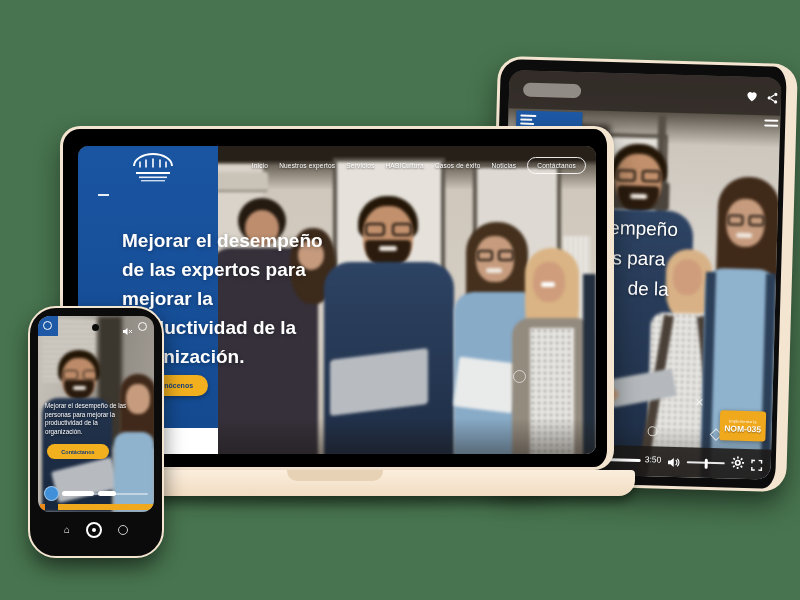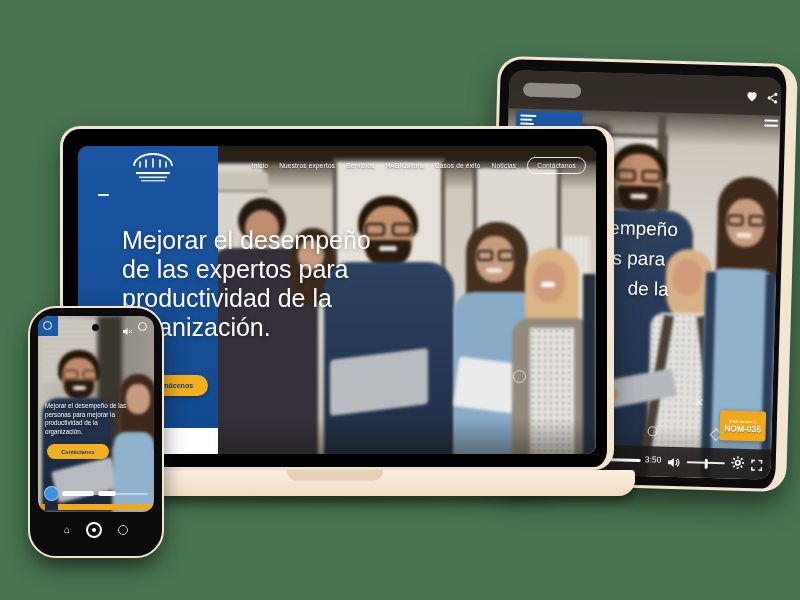--- a/index.html
+++ b/index.html
@@ -34,21 +34,21 @@
   
   .laptop{position:absolute;left:60px;top:126px;width:554px;height:344px;background:#000;
     border:3px solid #f4e5d1;border-right-width:7px;border-radius:20px;z-index:20;box-shadow:0 12px 26px rgba(5,10,6,.45);}
   .l-screen{position:absolute;left:15px;top:17px;width:518px;height:308px;border-radius:10px;overflow:hidden;background:#8a847b;}
   .l-photo{position:absolute;inset:0;background:linear-gradient(180deg,#262019 0px,#262019 14px,#6f675c 20px,#cfc7bb 44px,#d6cfc5 60%,#bcb4a8 100%);}
   .l-blue{position:absolute;left:0;top:0;width:140px;height:282px;background:linear-gradient(180deg,#1a55a2,#144a90);z-index:3;}
   .l-white{position:absolute;left:0;top:282px;width:140px;height:26px;background:#ffffff;z-index:3;}
   .l-nav{position:absolute;left:120px;top:10px;width:388px;height:18px;display:flex;align-items:center;justify-content:flex-end;gap:11px;z-index:5;}
   .l-nav span{color:#fff;font-size:6.5px;letter-spacing:.2px;text-shadow:0 1px 2px rgba(0,0,0,.6);white-space:nowrap;}
   .l-cta-nav{color:#fff;font-size:6.5px;border:1px solid rgba(255,255,255,.9);border-radius:9px;padding:4px 9px;white-space:nowrap;}
-  .l-headline{position:absolute;left:44px;top:80px;z-index:5;color:#fff;font-size:25px;line-height:29px;font-weight:400;text-shadow:0 1px 4px rgba(0,0,0,.35);white-space:nowrap;}
+  .l-headline{position:absolute;left:44px;top:80px;z-index:5;color:#fff;font-size:19px;line-height:29px;font-weight:700;text-shadow:0 1px 4px rgba(0,0,0,.35);white-space:nowrap;}
   .l-cta{position:absolute;left:62px;top:229px;width:68px;height:21px;border-radius:11px;background:#f2b01e;z-index:5;
     display:flex;align-items:center;justify-content:center;font-size:7px;font-weight:bold;color:#15407c;box-shadow:0 2px 4px rgba(0,0,0,.3);}
   .l-dash{position:absolute;left:20px;top:48px;width:11px;height:2px;background:rgba(255,255,255,.9);z-index:5;}
   .l-logo{position:absolute;left:46px;top:5px;width:58px;height:40px;z-index:5;}
   .l-base{position:absolute;left:35px;top:470px;width:600px;height:26px;z-index:21;
     background:linear-gradient(180deg,#fbeedd,#f1dcc2);border-radius:4px 4px 16px 16px;box-shadow:0 6px 10px rgba(5,10,6,.4);}
   .l-notch{position:absolute;left:252px;top:0;width:96px;height:11px;background:#e7d2b5;border-radius:0 0 10px 10px;}
 
   
   .phone{position:absolute;left:28px;top:306px;width:136px;height:252px;background:#0b0b0b;
@@ -242,20 +242,21 @@
         <span>Servicios</span>
         <span>HABICultura</span>
         <span>Casos de éxito</span>
         <span>Noticias</span>
         <span class="l-cta-nav">Contáctanos</span>
       </div>
 
       <div class="l-headline">
         <div>Mejorar el desempeño</div>
         <div>de las expertos para</div>
+        <div>mejorar la</div>
         <div>productividad de la</div>
         <div>organización.</div>
       </div>
 
       <div class="l-cta">Conócenos</div>
     </div>
   </div>
 
   <div class="l-base">
     <div class="l-notch"></div>

